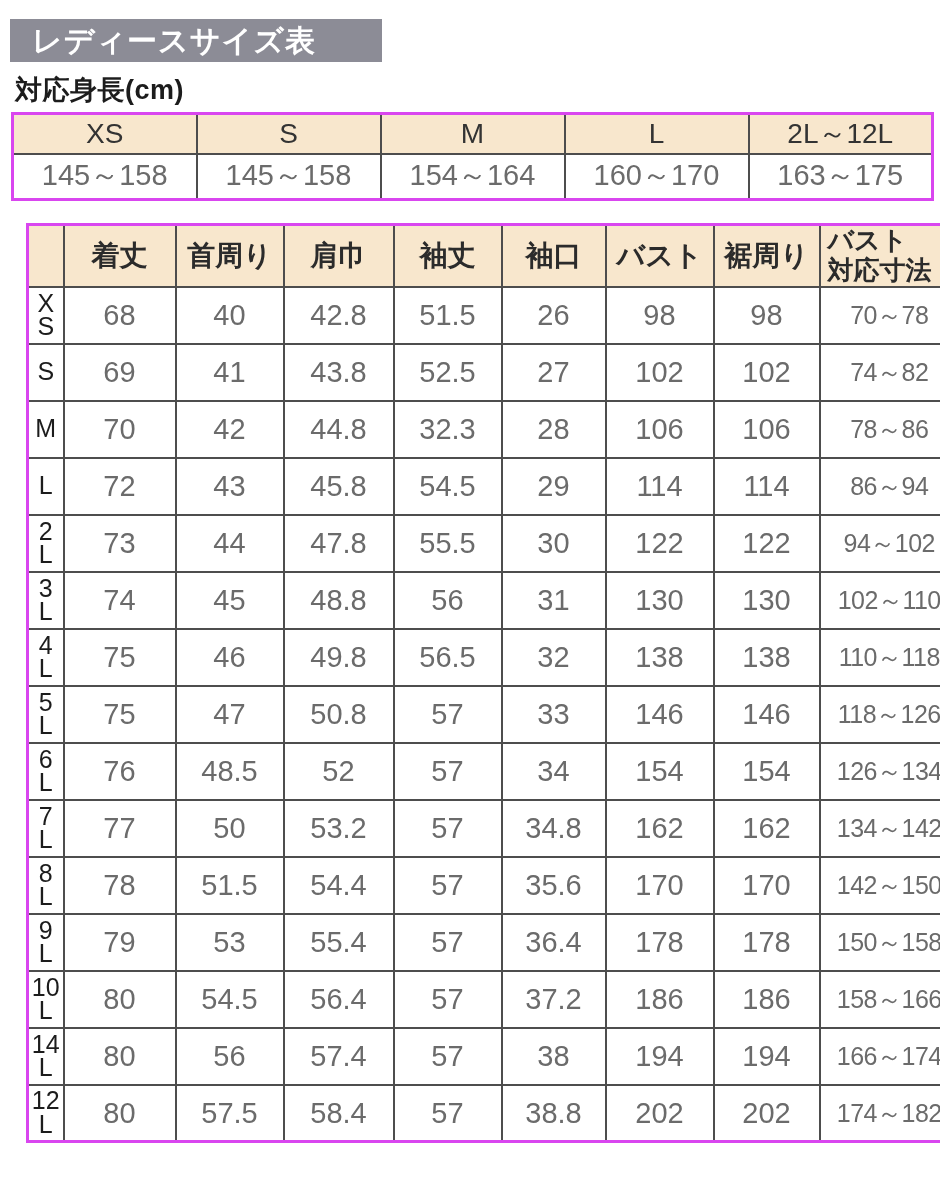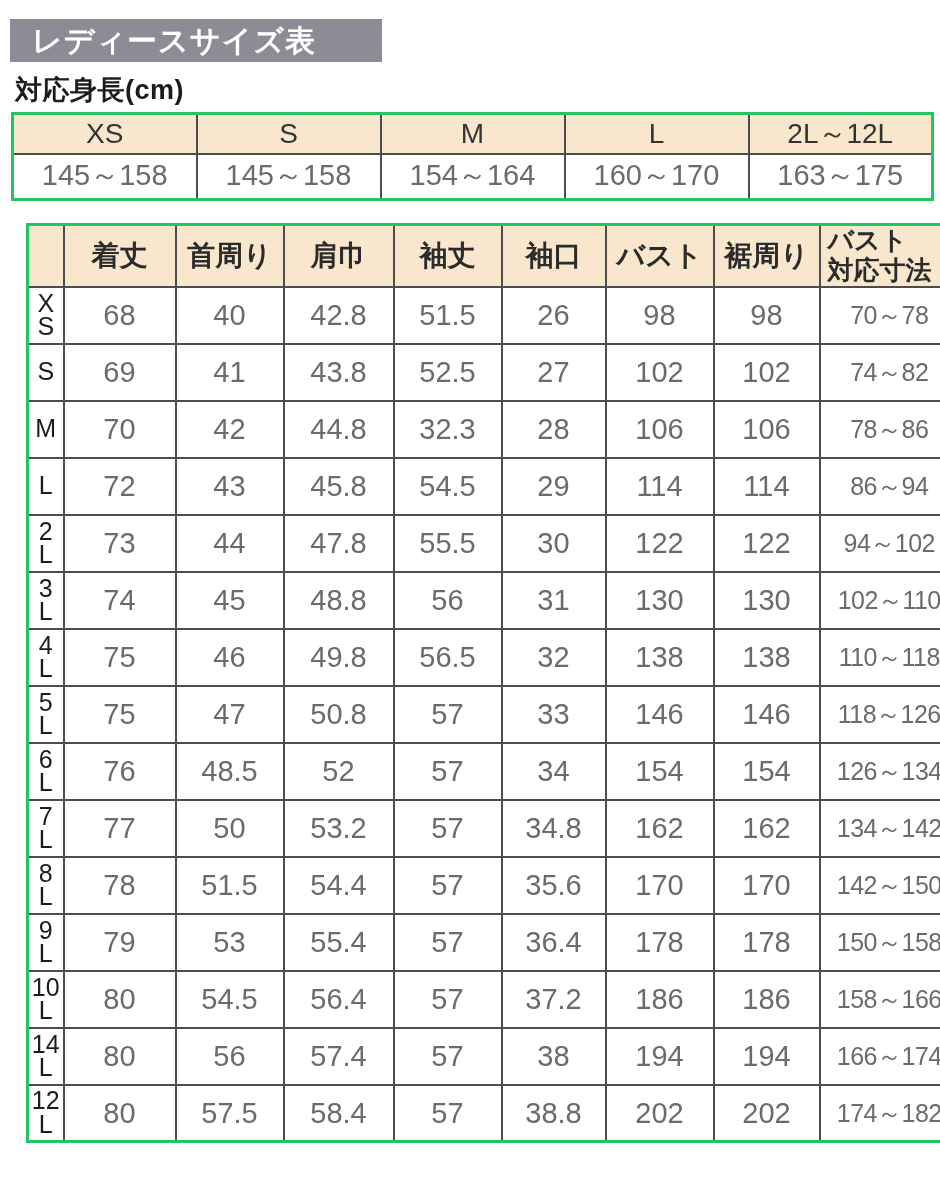--- a/index.html
+++ b/index.html
@@ -16,21 +16,21 @@
     font-size: 30px; font-weight: bold; letter-spacing: 1px;
     line-height: 43px; padding-left: 22px;
   }
   .subtitle {
     position: absolute; left: 15px; top: 72px;
     font-size: 27px; font-weight: bold; color: #1c1c1c;
     letter-spacing: 0.5px;
   }
   table {
     position: absolute; border-collapse: collapse; table-layout: fixed;
-    background: #ffffff; border: 3px solid #22c55e;
+    background: #ffffff; border: 3px solid #d946ef;
   }
   th, td {
     border: 2px solid #4d4d4d; text-align: center;
     vertical-align: middle; padding: 0; overflow: hidden;
   }
   
   .height-table { left: 11px; top: 112px; width: 920px; }
   .height-table th {
     height: 33px; background: #f8e7cd;
     font-size: 28px; font-weight: normal; color: #333333;

